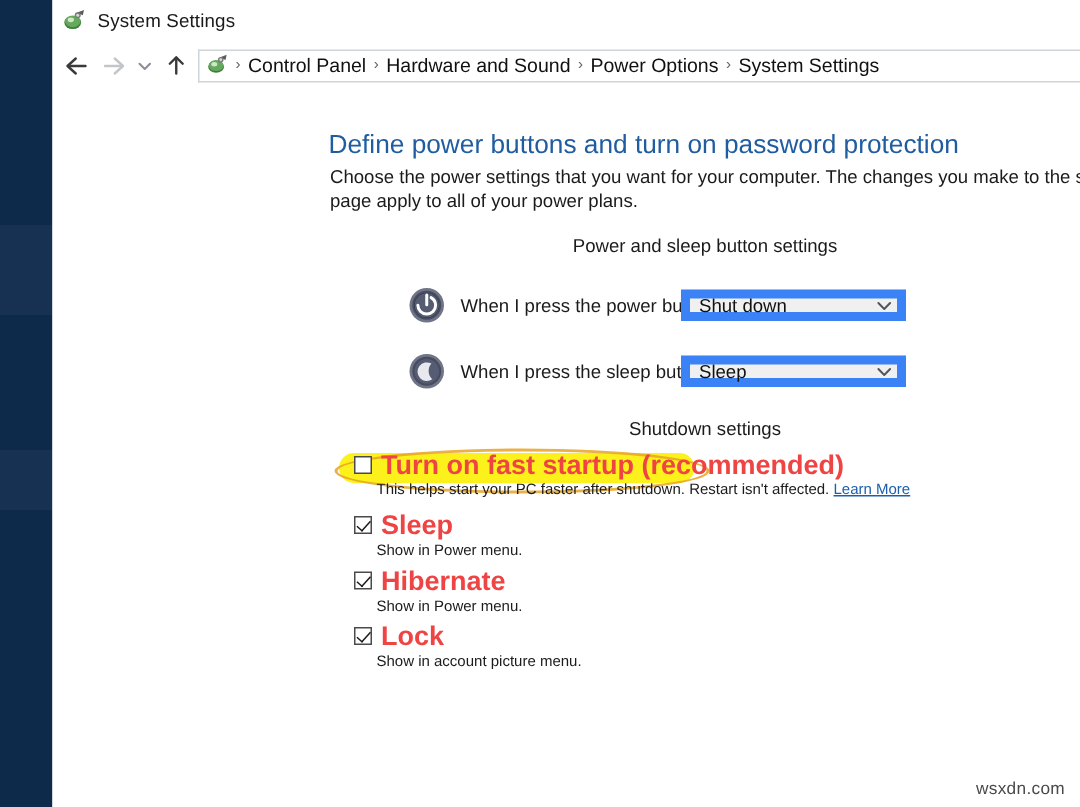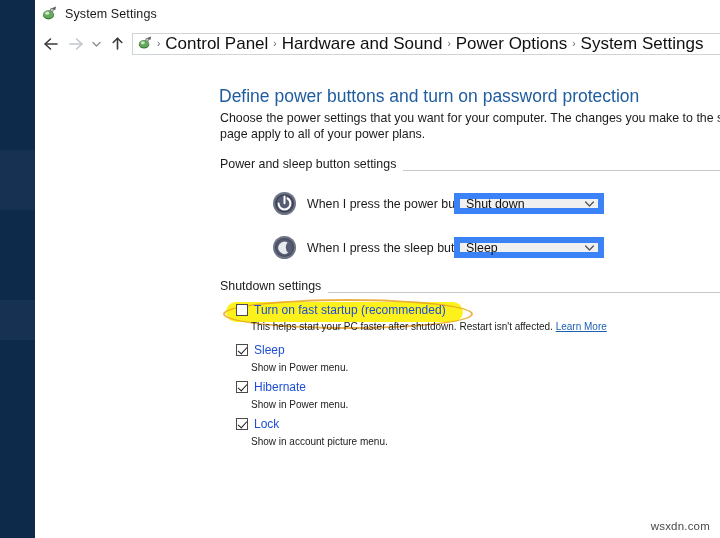--- a/index.html
+++ b/index.html
@@ -105,21 +105,21 @@
     padding-left: 4px;
     box-sizing: border-box;
     overflow: hidden;
   }
   .crumb-icon {
     width: 16px; height: 15px;
     flex: none;
     margin-right: 2px;
   }
   .crumb {
-    font-size: 17px;
+    font-size: 13px;
     color: #101010;
     white-space: nowrap;
     padding: 0 3px;
   }
   .crumb-sep {
     color: #5a6570;
     font-size: 10px;
     padding: 0 2px;
     flex: none;
   }
@@ -147,22 +147,23 @@
     font-size: 12.4px;
     color: #1b1b1b;
     line-height: 15.5px;
     white-space: pre-wrap;
   }
 
   
   .group-head {
     position: absolute;
     display: flex;
-    align-items: flex-end;
-    white-space: nowrap;
+    align-items: center;
+    white-space: nowrap;
+    flex-direction: column;
   }
   .group-head .ghtext {
     font-size: 12.4px;
     color: #1b1b1b;
     flex: none;
   }
   .group-head .ghline {
     height: 1px;
     background: #c8c8c8;
     margin-left: 7px;
@@ -228,23 +229,23 @@
   .cbox.checked::after {
     content: "";
     position: absolute;
     left: 3px; top: 0px;
     width: 4px; height: 8px;
     border: solid #1b1b1b;
     border-width: 0 1.6px 1.6px 0;
     transform: rotate(42deg);
   }
   .cb-label {
-    font-size: 12px;
-    font-weight: normal;
-    color: #1d4ed8;
+    font-size: 18px;
+    font-weight: bold;
+    color: #ef4444;
     white-space: nowrap;
     line-height: 13px;
   }
   .cb-sub {
     position: absolute;
     font-size: 10px;
     color: #1b1b1b;
     white-space: nowrap;
   }
 

